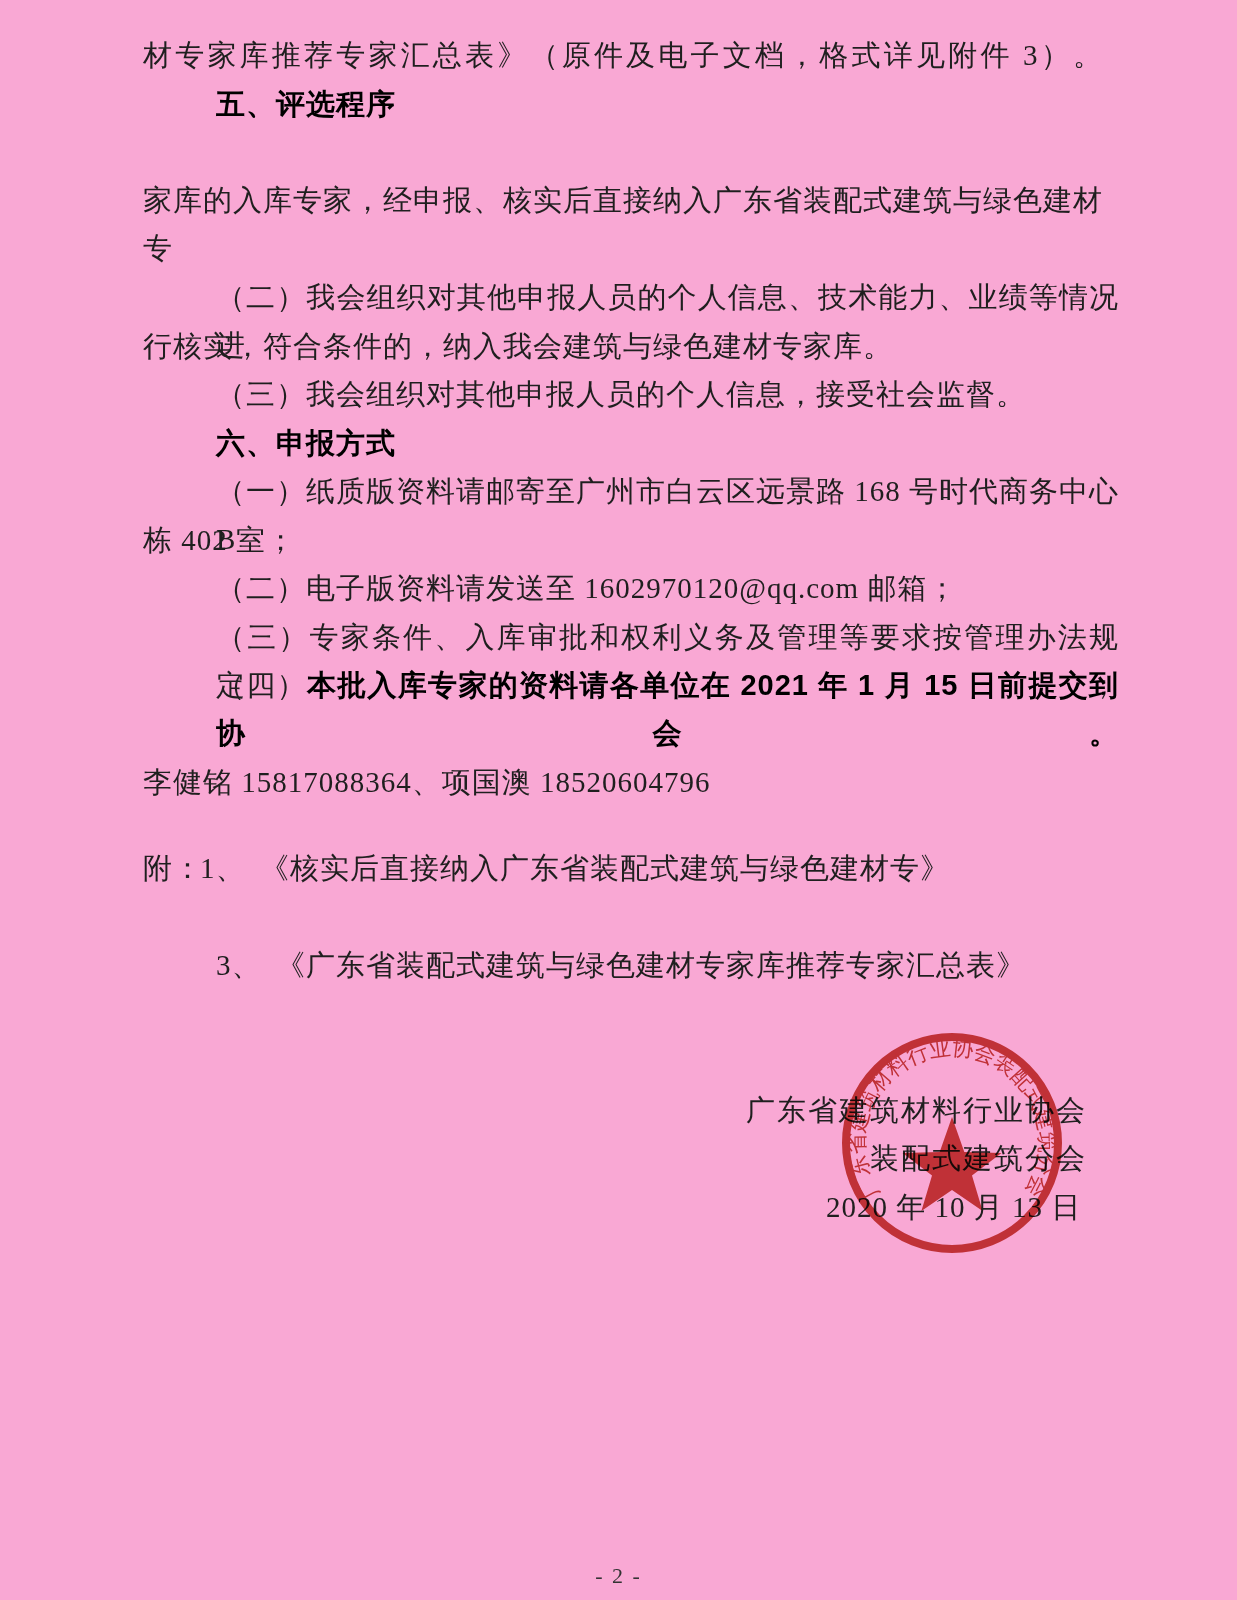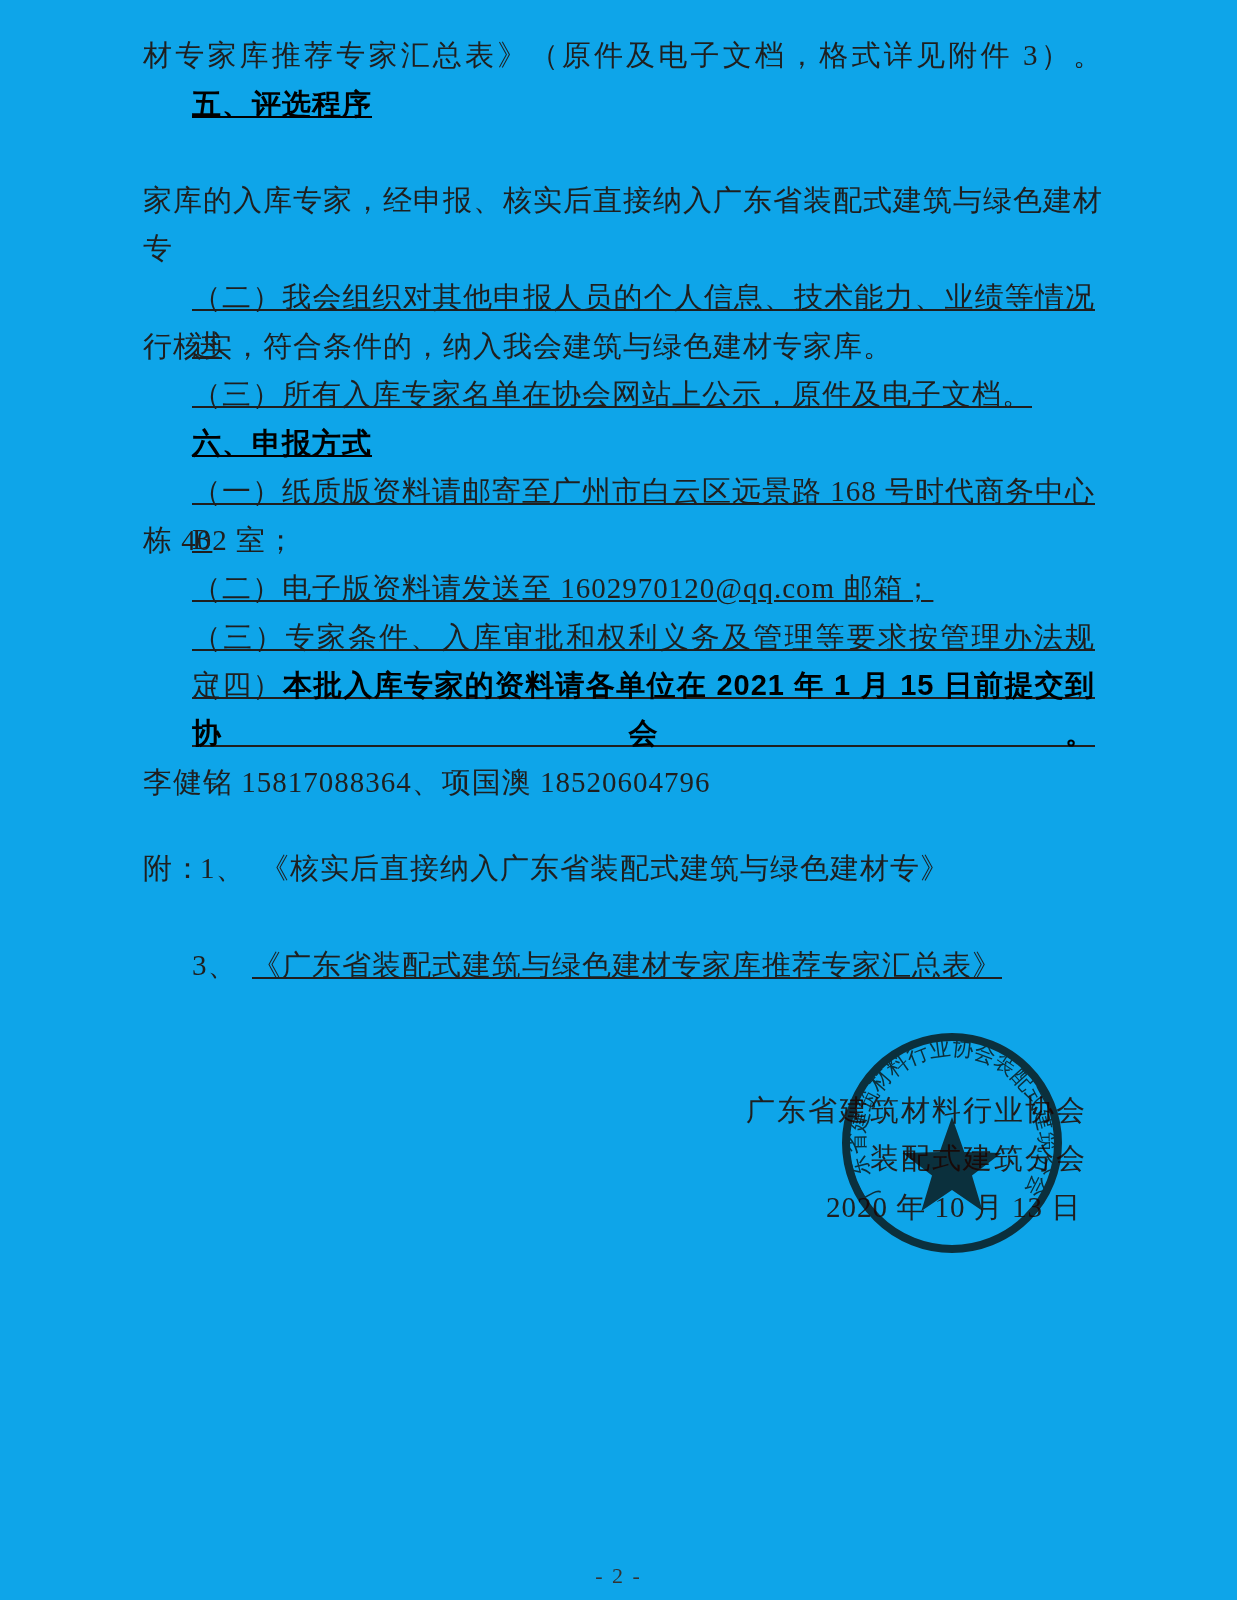--- a/index.html
+++ b/index.html
@@ -1,33 +1,33 @@
 <!DOCTYPE html>
 <html><head>
 <meta charset="utf-8">
 <style>
   html,body{margin:0;padding:0;background:#e8e8e8;}
   .page{
     position:relative;
     width:1237px;height:1600px;
     margin:0 auto;
-    background:#0ea5e9;
+    background:#f9a8d4;
     overflow:hidden;
     font-family:"Liberation Serif","DejaVu Serif",serif;
     color:#1f1f1f;
   }
   .line{
     position:absolute;
     height:48px;line-height:48px;
     font-size:29px;
     letter-spacing:1px;
     white-space:nowrap;
   }
   .full{left:143px;width:960px;}
-  .ind{left:192px;width:903px;text-decoration:underline;}
+  .ind{left:216px;width:903px;}
   .just{white-space:normal;text-align:justify;text-align-last:justify;}
   .bold-sans{
     font-family:"Liberation Sans","DejaVu Sans",sans-serif;
     font-weight:bold;color:#000;
   }
   
   .l1{top:31px}.l2{top:80px}.l3{top:128px}.l4{top:176px}.l5{top:225px}
   .l6{top:273px}.l7{top:322px}.l8{top:370px}.l9{top:419px}.l10{top:467px}
   .l11{top:516px}.l12{top:564px}.l13{top:613px}.l14{top:661px}.l15{top:710px}
   .l16{top:758px}
@@ -55,21 +55,21 @@
 
   <div class="line full just l1">材专家库推荐专家汇总表》（原件及电子文档，格式详见附件 3）。</div>
 
   <div class="line ind l2 bold-sans">五、评选程序</div>
 
   <div class="line full just l4">家库的入库专家，经申报、核实后直接纳入广东省装配式建筑与绿色建材专</div>
 
   <div class="line full l7">行核实，符合条件的，纳入我会建筑与绿色建材专家库。</div>
   <div class="line ind just l6">（二）我会组织对其他申报人员的个人信息、技术能力、业绩等情况进</div>
 
-  <div class="line ind l8">（三）所有入库专家名单在协会网站上公示，原件及电子文档。</div>
+  <div class="line ind l8">（三）我会组织对其他申报人员的个人信息，接受社会监督。</div>
 
   <div class="line ind l9 bold-sans">六、申报方式</div>
 
   <div class="line ind just l10">（一）纸质版资料请邮寄至广州市白云区远景路 168 号时代商务中心 B</div>
   <div class="line full l11">栋 402 室；</div>
 
   <div class="line ind l12">（二）电子版资料请发送至 1602970120@qq.com 邮箱；</div>
 
   <div class="line ind just l13">（三）专家条件、入库审批和权利义务及管理等要求按管理办法规定；</div>
 

